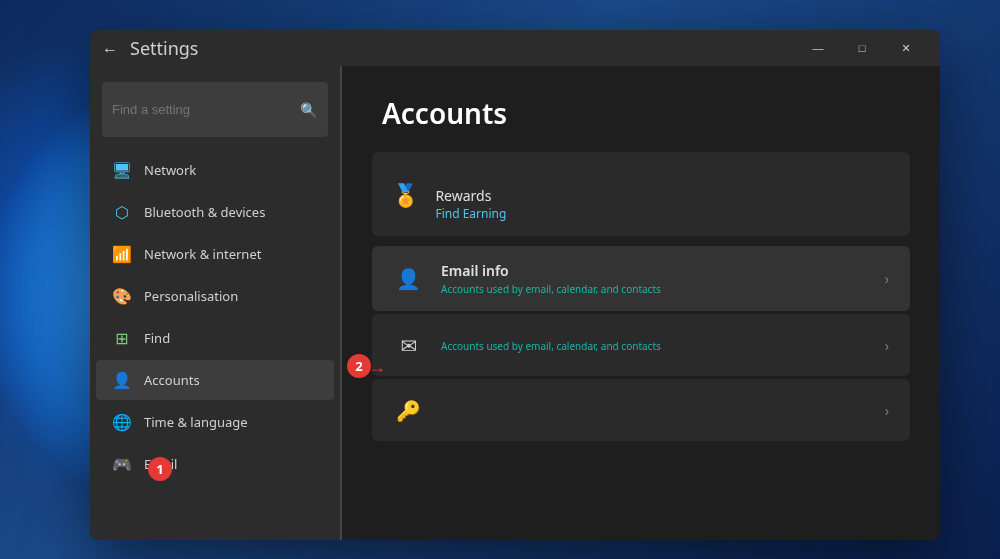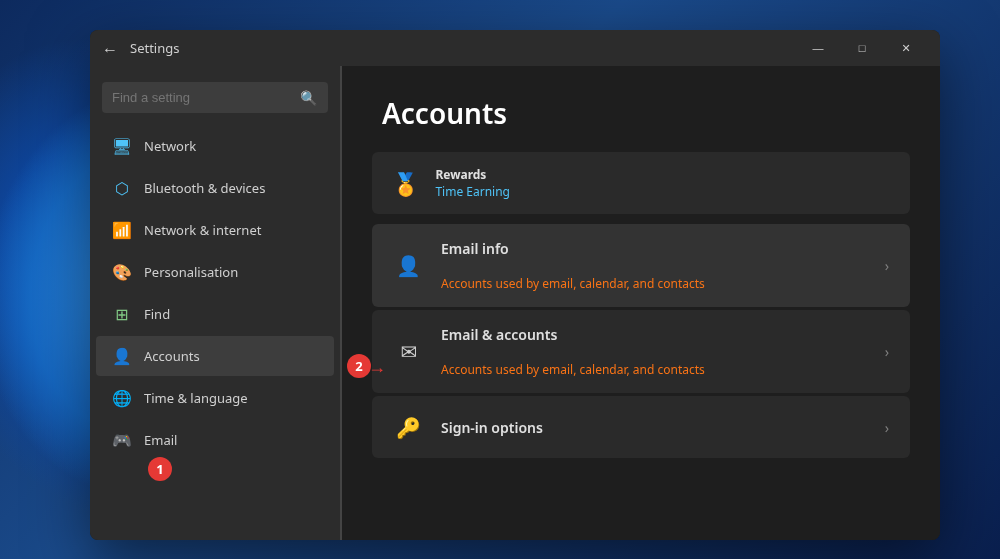--- a/index.html
+++ b/index.html
@@ -75,21 +75,21 @@
     .back-btn {
       color: #d0d0d0;
       font-size: 16px;
       cursor: pointer;
       background: none;
       border: none;
       color: #d0d0d0;
       line-height: 1;
     }
     .window-title {
-      font-size: 13px;
+      font-size: 18px;
       color: #d0d0d0;
       font-weight: 400;
     }
     .title-bar-controls {
       display: flex;
       gap: 0;
     }
     .ctrl-btn {
       width: 44px;
       height: 30px;
@@ -118,21 +118,21 @@
       flex-direction: column;
       flex-shrink: 0;
       padding-top: 8px;
     }
     .search-box {
       margin: 8px 12px 12px;
       display: flex;
       align-items: center;
       background: #3d3d3d;
       border-radius: 4px;
-      padding: 6px 10px;
+      padding: 18px 10px;
       gap: 8px;
     }
     .search-input {
       background: none;
       border: none;
       outline: none;
       color: #b0b0b0;
       font-size: 13px;
       flex: 1;
     }
@@ -202,23 +202,24 @@
       border-radius: 6px;
       padding: 14px 20px;
       display: flex;
       align-items: center;
       gap: 16px;
     }
     .rewards-icon {
       font-size: 22px;
     }
     .rewards-text h3 {
-      font-size: 12px;
-      font-weight: 700;
+      font-size: 14px;
+      font-weight: 400;
       color: #e0e0e0;
+      margin-top: 20px;
     }
     .rewards-text p {
       font-size: 12px;
       color: #4fc3f7;
     }
 
     
     .settings-list {
       padding: 6px 30px;
       display: flex;
@@ -249,23 +250,23 @@
     }
     .item-text {
       flex: 1;
     }
     .item-title {
       font-size: 14px;
       font-weight: 600;
       color: #e0e0e0;
     }
     .item-subtitle {
-      font-size: 12px;
-      color: #f97316;
-      margin-top: 17px;
+      font-size: 10px;
+      color: #14b8a6;
+      margin-top: 2px;
     }
     .item-chevron {
       color: #808080;
       font-size: 14px;
     }
 
     
     .sidebar-divider {
       width: 2px;
       background: #444;
@@ -382,48 +383,46 @@
     <div class="right-content">
 
       <div class="page-header">
         <h1 class="page-title">Accounts</h1>
       </div>
 
       <div class="rewards-card">
         <div class="rewards-icon">🏅</div>
         <div class="rewards-text">
           <h3>Rewards</h3>
-          <p>Time Earning</p>
+          <p>Find Earning</p>
         </div>
       </div>
 
       <div class="settings-list">
 
         <div class="settings-item highlighted">
           <div class="item-icon">👤</div>
           <div class="item-text">
             <div class="item-title">Email info</div>
             <div class="item-subtitle">Accounts used by email, calendar, and contacts</div>
           </div>
           <span class="item-chevron">›</span>
         </div>
 
         <div class="settings-item">
           <div class="item-icon">✉</div>
           <div class="item-text">
-            <div class="item-title">Email &amp; accounts</div>
             <div class="item-subtitle">Accounts used by email, calendar, and contacts</div>
           </div>
           <span class="item-chevron">›</span>
         </div>
 
         <div class="settings-item">
           <div class="item-icon">🔑</div>
           <div class="item-text">
-            <div class="item-title">Sign-in options</div>
           </div>
           <span class="item-chevron">›</span>
         </div>
 
       </div>
     </div>
 
   </div>
 </div>
 

